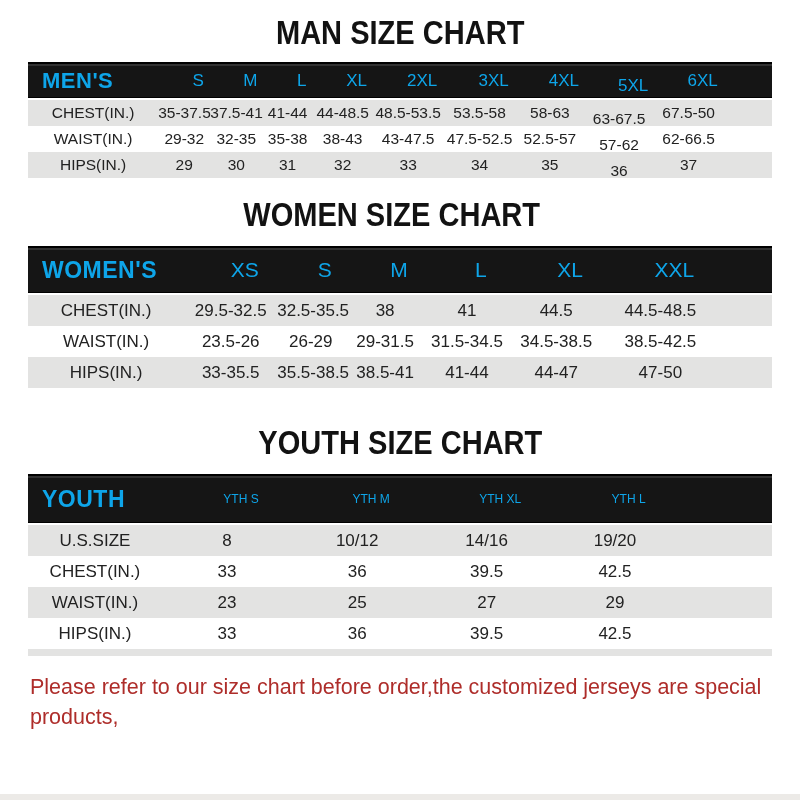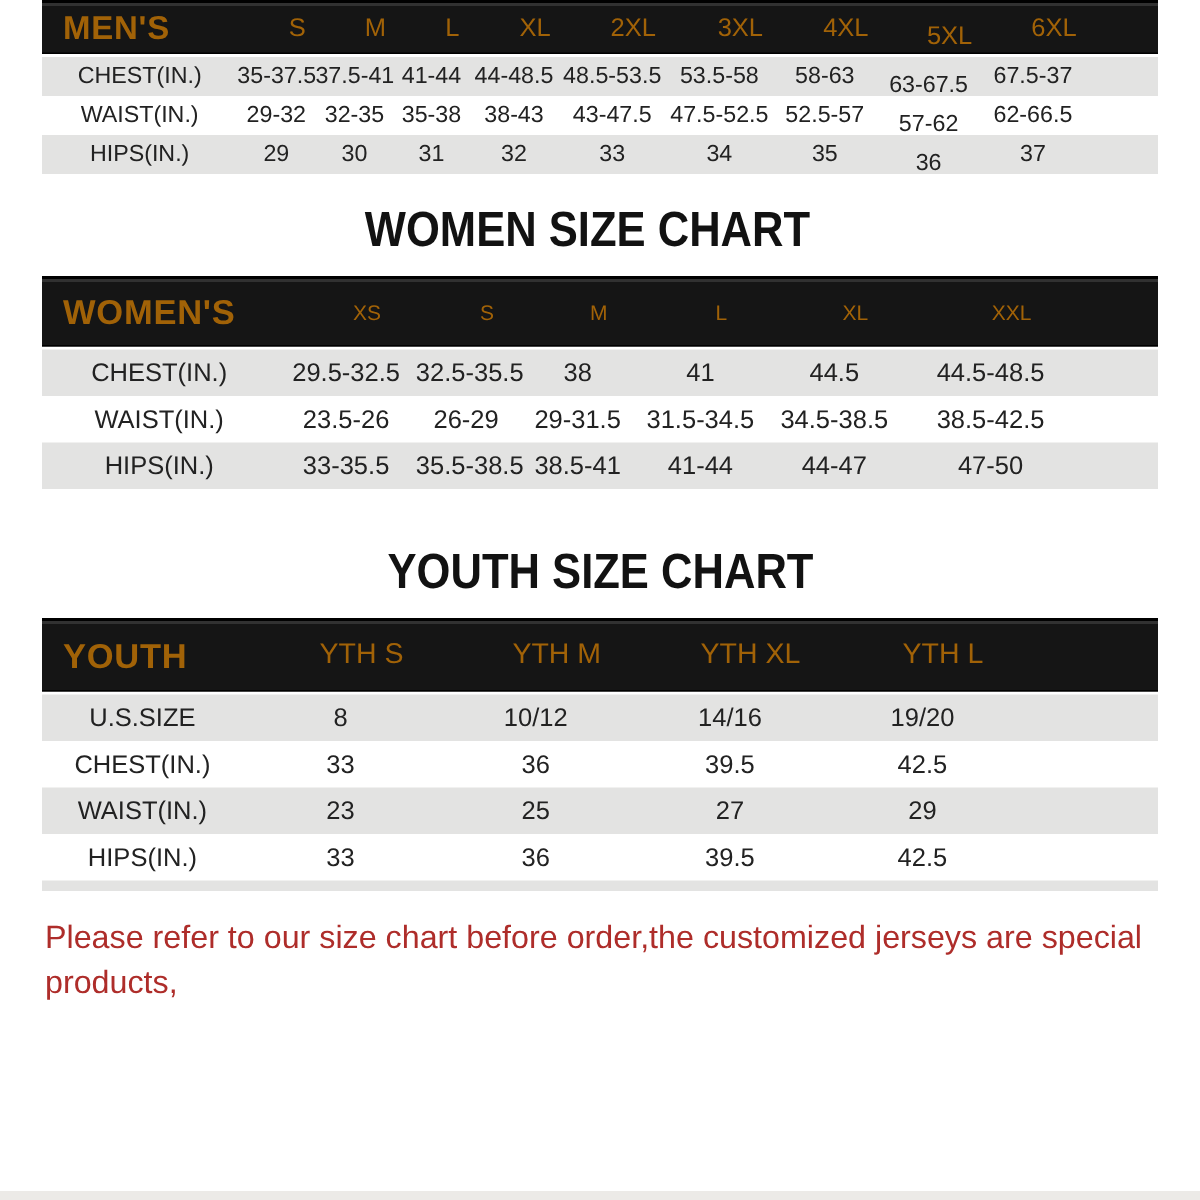--- a/index.html
+++ b/index.html
@@ -15,21 +15,21 @@
   .section-heading span{display:inline-block;transform:scaleX(0.88);}
   .h-man{margin:16px 0 12px 0;}
   .h-women{margin:20px 16px 14px 0;}
   .h-youth{margin:38px 0 14px 0;}
 
   
   .sizetable{margin:0 28px;}
   .trow{display:flex;align-items:center;}
   .cell{text-align:center;white-space:nowrap;overflow:visible;}
   .spacer{flex:1;}
-  .thead{background:#151515;color:#a16207;border-top:2px solid #000;border-bottom:1px solid #000;
+  .thead{background:#151515;color:#0ea5e9;border-top:2px solid #000;border-bottom:1px solid #000;
          box-shadow:inset 0 2px 0 rgba(255,255,255,0.12);margin-bottom:2px;}
   .thead .c0{font-weight:bold;text-align:left;padding-left:14px;font-size:22px;letter-spacing:0.5px;}
   .thead .cell{font-size:18px;}
   .gray{background:#e3e3e2;}
   .white{background:#ffffff;}
   .tbody-row .c0{font-size:16px;color:#1c1c1c;}
   .tbody-row .cell{font-size:16px;color:#222;}
 
   
   #men-table .thead{height:33px;}
@@ -38,49 +38,52 @@
   #men-table .thead .cell{font-size:17px;}
   #men-table .thead .c0{font-size:22px;}
   #men-table .c0{width:17.5%;}
   #men-table .c1{width:7%;}   #men-table .c2{width:7%;}   #men-table .c3{width:6.8%;}
   #men-table .c4{width:8%;}   #men-table .c5{width:9.6%;} #men-table .c6{width:9.6%;}
   #men-table .c7{width:9.3%;} #men-table .c8{width:9.3%;margin-top:11px;} #men-table .c9{width:9.4%;}
 
   
   #women-table .thead{height:44px;justify-content:flex-end;}
   #women-table .tbody-row{height:31px;}
-  #women-table .thead .cell{font-size:14px;}
+  #women-table .thead .cell{font-size:21px;}
   #women-table .thead .c0{font-size:23px;}
   #women-table .tbody-row .cell,#women-table .tbody-row .c0{font-size:17px;}
   #women-table .c0{width:21%;}
   #women-table .c1{width:12.5%;} #women-table .c2{width:9%;}  #women-table .c3{width:11%;}
   #women-table .c4{width:11%;}   #women-table .c5{width:13%;} #women-table .c6{width:15%;}
 
   
   #youth-table .thead{height:46px;}
   #youth-table .tbody-row{height:31px;}
-  #youth-table .thead .cell{font-size:19px;}
+  #youth-table .thead .cell{font-size:12px;}
   #youth-table .thead .c0{font-size:23px;}
   #youth-table .tbody-row .cell,#youth-table .tbody-row .c0{font-size:17px;}
   #youth-table .c0{width:18%;}
   #youth-table .c1{width:17.5%;} #youth-table .c2{width:17.5%;}
   #youth-table .c3{width:17.3%;} #youth-table .c4{width:17.2%;}
   #youth-table .table-footer{height:7px;background:#e3e3e2;}
 
   
   .note{margin:16px 28px 0 30px;color:#AE2D2A;font-size:21.5px;line-height:30px;font-weight:normal;}
   .note div{transform-origin:left center;}
   .bottom-strip{position:absolute;bottom:0;left:0;width:100%;height:6px;background:#eceae7;}
 </style>
 </head>
 <body>
 
 <div class="page">
 
 
+  <div class="section-heading h-man">
+    <span>MAN SIZE CHART</span>
+  </div>
   <div class="sizetable" id="men-table">
       <div class="trow thead">
         <div class="cell c0">MEN'S</div>
         <div class="cell c1">S</div>
         <div class="cell c2">M</div>
         <div class="cell c3">L</div>
         <div class="cell c4">XL</div>
         <div class="cell c5">2XL</div>
         <div class="cell c6">3XL</div>
         <div class="cell c7">4XL</div>
@@ -91,21 +94,21 @@
       <div class="trow tbody-row gray">
         <div class="cell c0">CHEST(IN.)</div>
         <div class="cell c1">35-37.5</div>
         <div class="cell c2">37.5-41</div>
         <div class="cell c3">41-44</div>
         <div class="cell c4">44-48.5</div>
         <div class="cell c5">48.5-53.5</div>
         <div class="cell c6">53.5-58</div>
         <div class="cell c7">58-63</div>
         <div class="cell c8">63-67.5</div>
-        <div class="cell c9">67.5-37</div>
+        <div class="cell c9">67.5-50</div>
         <div class="cell spacer"></div>
       </div>
       <div class="trow tbody-row white">
         <div class="cell c0">WAIST(IN.)</div>
         <div class="cell c1">29-32</div>
         <div class="cell c2">32-35</div>
         <div class="cell c3">35-38</div>
         <div class="cell c4">38-43</div>
         <div class="cell c5">43-47.5</div>
         <div class="cell c6">47.5-52.5</div>

